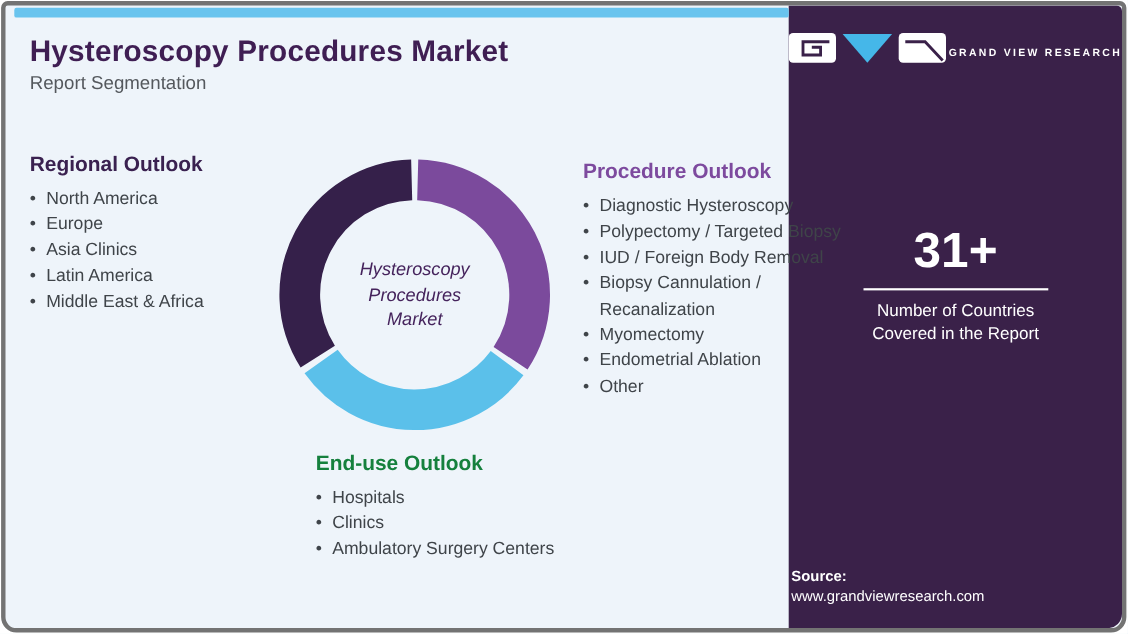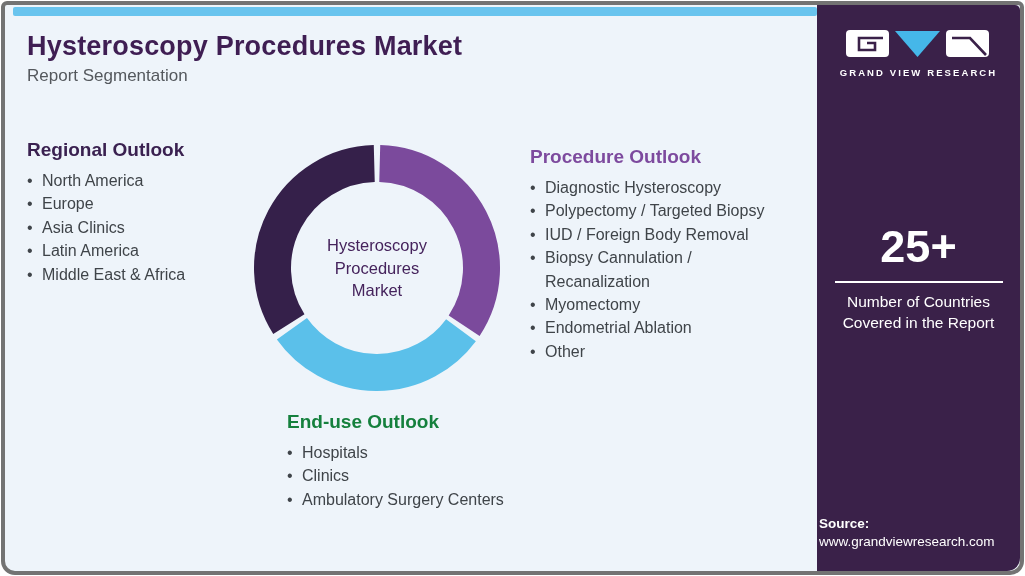--- a/index.html
+++ b/index.html
@@ -28,29 +28,29 @@
   .regional h2 { color: #3a2150; }
   .procedure { top: 141px; left: 525px; width: 295px; }
   .procedure h2 { color: #7d4a9e; }
   .enduse { top: 406px; left: 282px; }
   .enduse h2 { color: #15803d; }
 
   .donut-wrap { position: absolute; top: 138px; left: 247px; width: 250px; height: 250px; }
   .donut-center {
     position: absolute; top: 50%; left: 50%; transform: translate(-50%, -50%);
     width: 170px; text-align: center; font-size: 16.5px; line-height: 22.5px;
-    color: #45235c; white-space: pre-line;
+    color: #45235c; white-space: pre-line; font-style: italic;
   }
 
   .sidebar {
     flex: 0 0 203px; background: #3a2149; color: #ffffff;
     display: flex; flex-direction: column; align-items: center;
     border-radius: 0 5px 13px 0;
   }
-  .logo { margin-top: 24px; display: flex; flex-direction: column; align-items: center; }
+  .logo { margin-top: 24px; display: flex; flex-direction: row; align-items: center; }
   .logo-text { margin-top: 8px; font-size: 9.5px; font-weight: bold; letter-spacing: 2.1px; white-space: nowrap; }
   .stat { margin-top: 146px; display: flex; flex-direction: column; align-items: center; }
   .stat-value { font-size: 45px; font-weight: bold; line-height: 1; }
   .stat-rule { width: 168px; height: 2px; background: #ffffff; margin: 12px 0 8px 0; }
   .stat-label { font-size: 15.5px; line-height: 21px; text-align: center; white-space: pre-line; }
   .source { margin-top: auto; align-self: flex-start; margin-left: 2px; margin-bottom: 20px; font-size: 13.5px; line-height: 18px; }
   .source .src-label { font-weight: bold; }
 </style>
 </head>
 <body>
@@ -116,21 +116,21 @@
         <rect x="0" y="1" width="43" height="27" rx="4" fill="#ffffff"></rect>
         <path d="M37 9 H13 V21 H29 V14 H21" fill="none" stroke="#3a2149" stroke-width="2.6"></path>
         <polygon points="49,2 94,2 71.5,28" fill="#45b7e9"></polygon>
         <rect x="100" y="1" width="43" height="27" rx="4" fill="#ffffff"></rect>
         <path d="M106 9 H124 L140 26" fill="none" stroke="#3a2149" stroke-width="2.6"></path>
       </svg>
       <div class="logo-text">GRAND VIEW RESEARCH</div>
     </div>
 
     <div class="stat">
-      <div class="stat-value">25+</div>
+      <div class="stat-value">31+</div>
       <div class="stat-rule"></div>
       <div class="stat-label">Number of Countries
 Covered in the Report</div>
     </div>
 
     <div class="source">
       <div class="src-label">Source:</div>
       <div>www.grandviewresearch.com</div>
     </div>
   </div>

